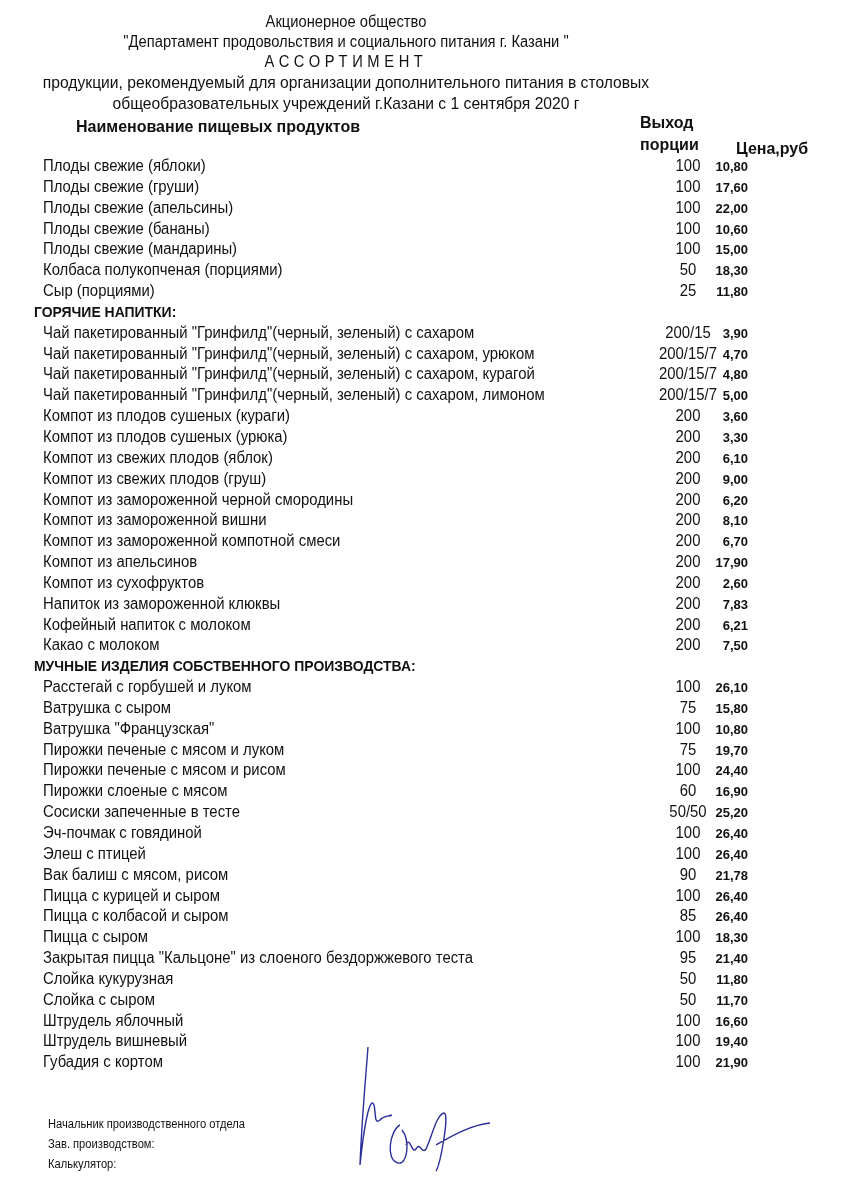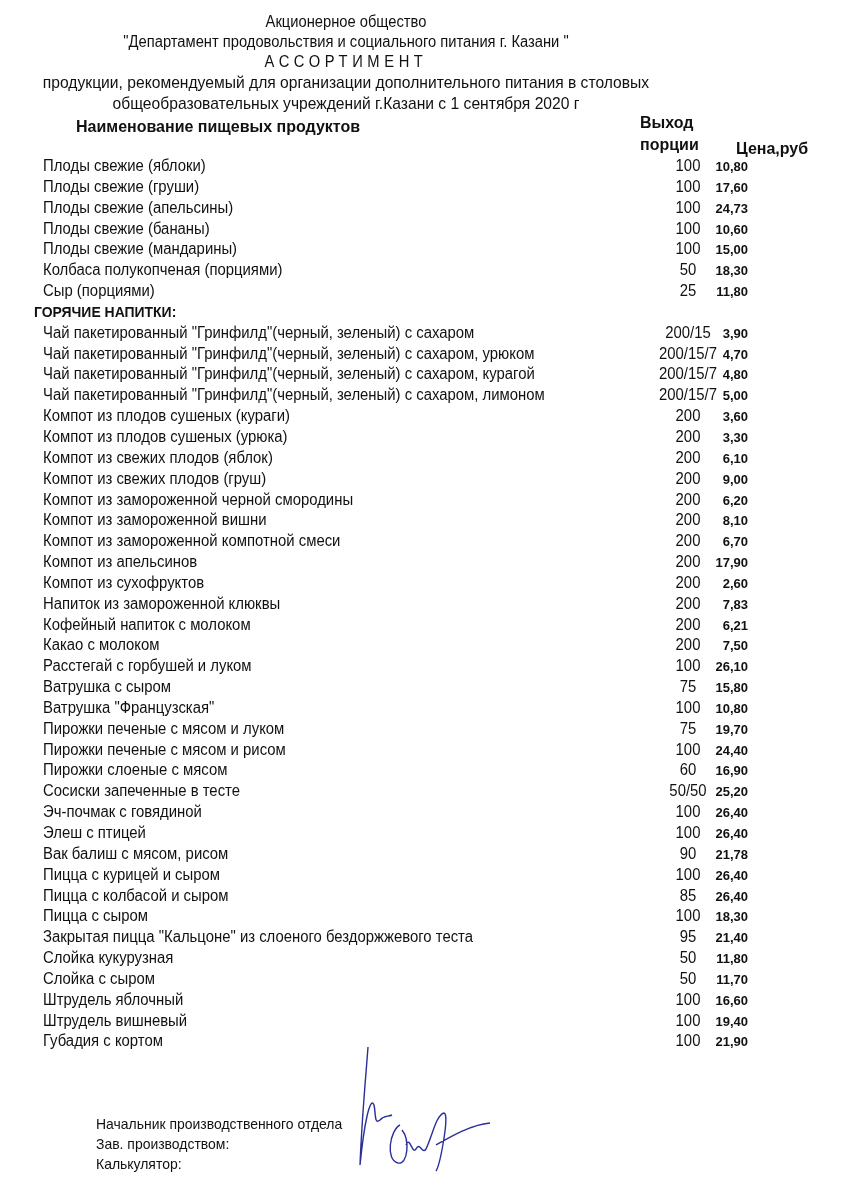--- a/index.html
+++ b/index.html
@@ -15,21 +15,21 @@
     .col-head { position: absolute; font-weight: bold; font-size: 16px; line-height: 22px; }
     #h-name { left: 34px; top: 116px; margin-left: 42px; }
     #h-portion { left: 640px; top: 112px; text-align: left; width: 72px; }
     #h-price { left: 736px; top: 106px; margin-top: 32px; }
     .rows { position: absolute; left: 0; top: 156px; width: 788px; }
     .row { position: relative; height: 20.85px; }
     .row .name { position: absolute; left: 43px; top: 0; font-size: 16px; line-height: 20px; white-space: nowrap; transform-origin: left center; transform: scaleX(0.93); }
     .row .portion { position: absolute; left: 640px; width: 96px; text-align: center; top: 0; font-size: 16px; line-height: 20px; transform: scaleX(0.93); }
     .row .price { position: absolute; right: 40px; top: 2px; font-size: 13px; line-height: 18px; font-weight: bold; text-align: center; }
     .row.section .name { left: 34px; font-weight: bold; font-size: 15px; transform: scaleX(0.93); }
-    .footer { position: absolute; left: 48px; top: 1114px; font-size: 15px; line-height: 20px; margin-left: 48px; }
+    .footer { position: absolute; left: 48px; top: 1114px; font-size: 12px; line-height: 20px; }
     .footer div { transform-origin: left center; transform: scaleX(0.93); white-space: nowrap; }
     .signature { position: absolute; left: 340px; top: 1045px; width: 180px; height: 130px; }
   </style>
 </head>
 <body>
 
 <div class="header">
   <div class="line">Акционерное общество</div>
   <div class="line">"Департамент продовольствия и социального питания г. Казани "</div>
   <div class="line title">АССОРТИМЕНТ</div>
@@ -51,21 +51,21 @@
       <span class="price">10,80</span>
     </div>
     <div class="row">
       <span class="name">Плоды свежие (груши)</span>
       <span class="portion">100</span>
       <span class="price">17,60</span>
     </div>
     <div class="row">
       <span class="name">Плоды свежие (апельсины)</span>
       <span class="portion">100</span>
-      <span class="price">24,73</span>
+      <span class="price">22,00</span>
     </div>
     <div class="row">
       <span class="name">Плоды свежие (бананы)</span>
       <span class="portion">100</span>
       <span class="price">10,60</span>
     </div>
     <div class="row">
       <span class="name">Плоды свежие (мандарины)</span>
       <span class="portion">100</span>
       <span class="price">15,00</span>
@@ -155,20 +155,23 @@
     </div>
     <div class="row">
       <span class="name">Кофейный напиток с молоком</span>
       <span class="portion">200</span>
       <span class="price">6,21</span>
     </div>
     <div class="row">
       <span class="name">Какао с молоком</span>
       <span class="portion">200</span>
       <span class="price">7,50</span>
+    </div>
+    <div class="row section">
+      <span class="name">МУЧНЫЕ ИЗДЕЛИЯ СОБСТВЕННОГО ПРОИЗВОДСТВА:</span>
     </div>
     <div class="row">
       <span class="name">Расстегай с горбушей и луком</span>
       <span class="portion">100</span>
       <span class="price">26,10</span>
     </div>
     <div class="row">
       <span class="name">Ватрушка с сыром</span>
       <span class="portion">75</span>
       <span class="price">15,80</span>

